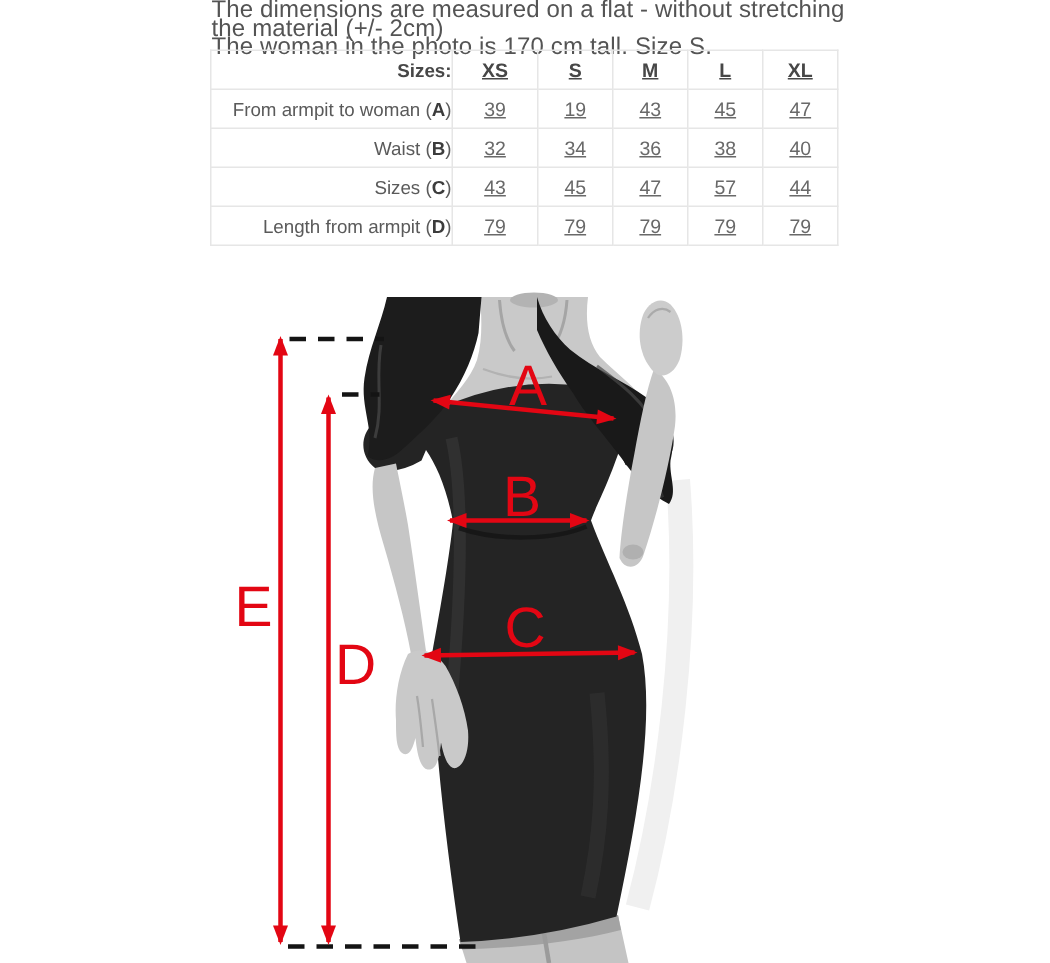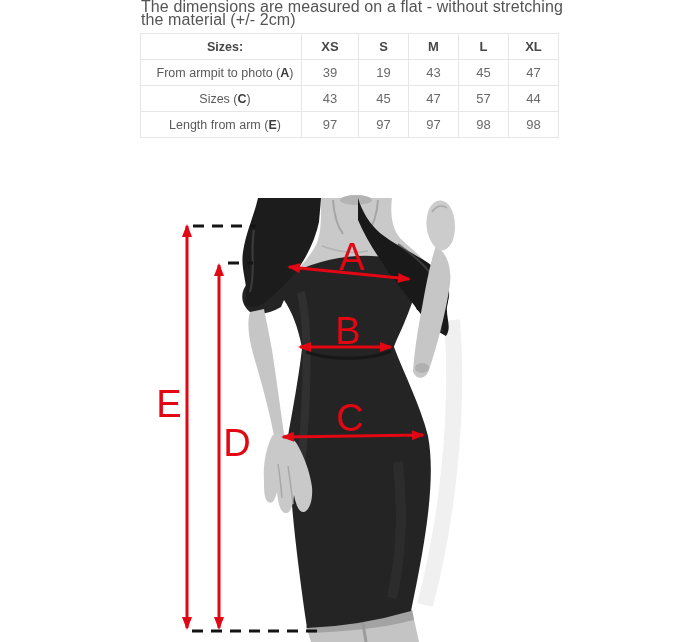--- a/index.html
+++ b/index.html
@@ -15,39 +15,40 @@
   
   .size-table{
     position:absolute;left:140px;top:33px;width:418px;
     border-collapse:collapse;table-layout:fixed;
     font-size:12.5px;color:#5a5a5a;
   }
   .size-table th,.size-table td{
     border:1px solid #e6e6e6;height:25px;padding:0;
     font-weight:normal;vertical-align:middle;
   }
-  .size-table .label-cell{text-align:center;padding-left:8px;}
-  .size-table .value-cell{text-align:center;color:#696969;font-size:13px;}
+  .size-table .label-cell{text-align:right;padding-left:8px;}
+  .size-table .value-cell{text-align:center;color:#696969;font-size:13px;text-decoration:underline;}
   .size-table th.label-cell{font-weight:bold;color:#474747;font-size:12.5px;}
   .size-table th.value-cell{font-weight:bold;color:#474747;font-size:13px;}
   .size-table .letter{font-weight:bold;color:#3c3c3c;}
   
   .diagram-svg{position:absolute;left:0;top:0;width:700px;height:642px;pointer-events:none;}
   .red-stroke{stroke:#e30613;stroke-width:3;fill:none;}
   .red-fill{fill:#e30613;}
   .dash-line{stroke:#141414;stroke-width:3;stroke-dasharray:11 8;fill:none;}
   .measure-label{
     font-family:"Liberation Sans",sans-serif;font-size:38px;fill:#e30613;
   }
 </style>
 </head>
 <body>
 
 <div class="intro">
   <div>The dimensions are measured on a flat - without stretching the material (+/- 2cm)</div>
+  <div>The woman in the photo is 170 cm tall. Size S.</div>
 </div>
 
 <table class="size-table">
   <colgroup>
     <col style="width:161px">
       <col style="width:57px">
       <col style="width:50px">
     <col style="width:50px">
       <col style="width:50px">
       <col style="width:50px">
@@ -57,42 +58,50 @@
         <th class="label-cell">Sizes:</th>
         <th class="value-cell">XS</th>
         <th class="value-cell">S</th>
         <th class="value-cell">M</th>
         <th class="value-cell">L</th>
         <th class="value-cell">XL</th>
       </tr>
   </thead>
   <tbody id="sizeBody">
       <tr>
-        <td class="label-cell"><span>From armpit to photo (</span><span class="letter">A</span><span>)</span></td>
+        <td class="label-cell"><span>From armpit to woman (</span><span class="letter">A</span><span>)</span></td>
         <td class="value-cell">39</td>
         <td class="value-cell">19</td>
         <td class="value-cell">43</td>
         <td class="value-cell">45</td>
         <td class="value-cell">47</td>
+      </tr>
+      <tr>
+        <td class="label-cell"><span>Waist (</span><span class="letter">B</span><span>)</span></td>
+        <td class="value-cell">32</td>
+        <td class="value-cell">34</td>
+        <td class="value-cell">36</td>
+        <td class="value-cell">38</td>
+        <td class="value-cell">40</td>
       </tr>
       <tr>
         <td class="label-cell"><span>Sizes (</span><span class="letter">C</span><span>)</span></td>
         <td class="value-cell">43</td>
         <td class="value-cell">45</td>
         <td class="value-cell">47</td>
         <td class="value-cell">57</td>
         <td class="value-cell">44</td>
       </tr>
       <tr>
-        <td class="label-cell"><span>Length from arm (</span><span class="letter">E</span><span>)</span></td>
-        <td class="value-cell">97</td>
-        <td class="value-cell">97</td>
-        <td class="value-cell">97</td>
-        <td class="value-cell">98</td>
-        <td class="value-cell">98</td>
+        <td class="label-cell"><span>Length from armpit (</span><span class="letter">D</span><span>)</span></td>
+        <td class="value-cell">79</td>
+        <td class="value-cell">79</td>
+        <td class="value-cell">79</td>
+        <td class="value-cell">79</td>
+        <td class="value-cell">79</td>
       </tr>
     </tbody>
 </table>
 
 <svg class="diagram-svg" viewBox="0 0 700 642" xmlns="http://www.w3.org/2000/svg">
   <defs>
     <marker id="ah" viewBox="0 0 13 12" refX="11" refY="6" markerWidth="14" markerHeight="12" markerUnits="userSpaceOnUse" orient="auto-start-reverse">
       <path d="M0,1 L13,6 L0,11 Z" class="red-fill"></path>
     </marker>
   </defs>

